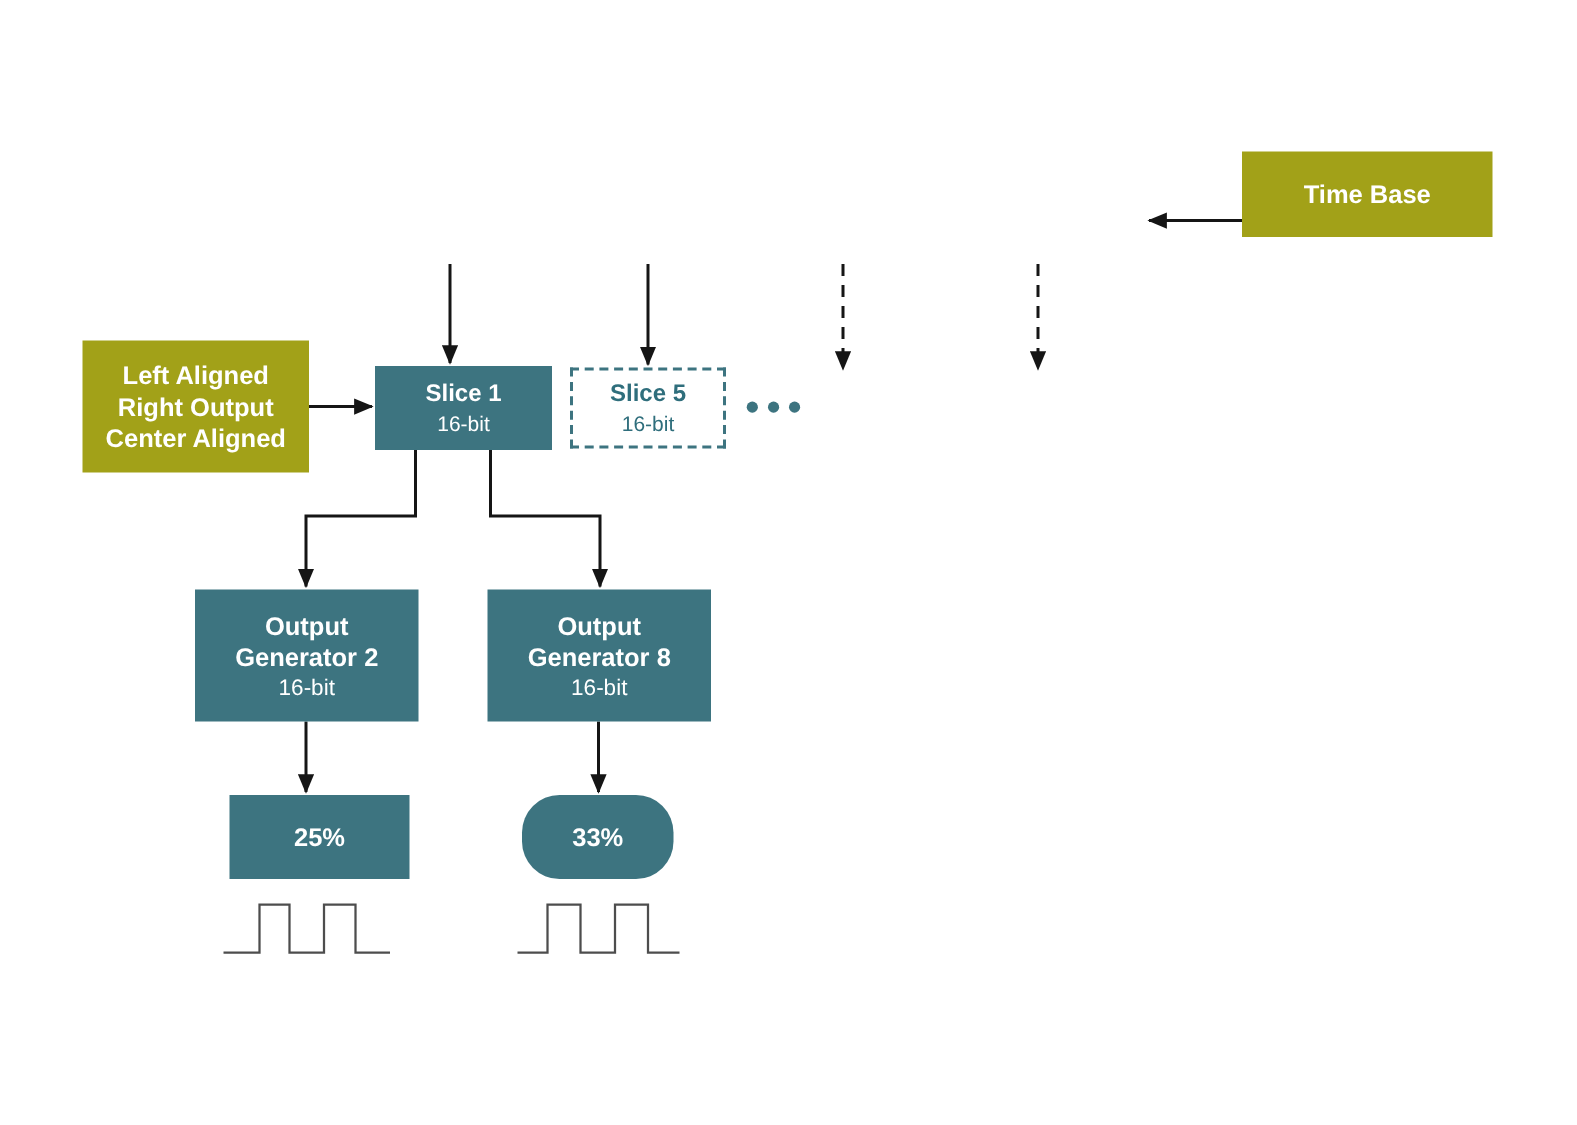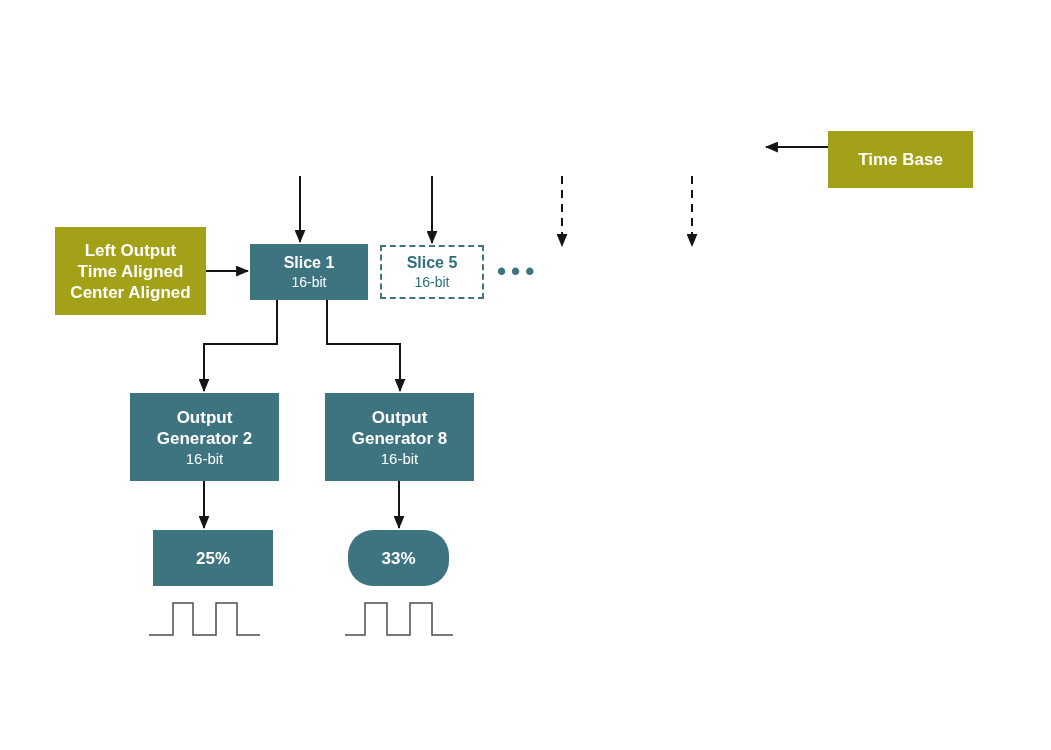--- a/index.html
+++ b/index.html
@@ -14,21 +14,21 @@
   }
   .teal{background:var(--teal);}
   .olive{background:var(--olive);}
   .title{font-weight:bold;font-size:17px;line-height:21px;}
   .title-sm{font-weight:bold;font-size:16px;line-height:20px;}
   .sub{font-weight:normal;font-size:14px;line-height:19px;}
   .sub-md{font-weight:normal;font-size:15px;line-height:19px;}
 
   
   .pwm-bar{left:231px;top:118px;width:532px;height:58px;}
-  .time-base{left:828px;top:131px;width:145px;height:57px;}
+  .time-base{left:828px;top:101px;width:167px;height:57px;}
   .alignment{left:55px;top:227px;width:151px;height:88px;}
   .slice1{left:250px;top:244px;width:118px;height:56px;}
   .slice2{
     left:380px;top:245px;width:104px;height:54px;background:#fff;
     border:2px dashed var(--teal);color:var(--teal_text);
   }
   .og1{left:130px;top:393px;width:149px;height:88px;}
   .og2{left:325px;top:393px;width:149px;height:88px;}
   .duty1{left:153px;top:530px;width:120px;height:56px;}
   .duty2{left:348px;top:530px;width:101px;height:56px;border-radius:25px;}
@@ -69,22 +69,22 @@
     <path class="wave" d="M149,635 H173 V603 H193 V635 H216 V603 H237 V635 H260"></path>
     <path class="wave" d="M345,635 H365 V603 H387 V635 H410 V603 H432 V635 H453"></path>
   </svg>
 
 
   <div class="node olive time-base">
     <span class="title">Time Base</span>
   </div>
 
   <div class="node olive alignment">
-    <span class="title">Left Output</span>
-    <span class="title">Time Aligned</span>
+    <span class="title">Left Aligned</span>
+    <span class="title">Right Output</span>
     <span class="title">Center Aligned</span>
   </div>
 
   <div class="node teal slice1">
     <span class="title-sm">Slice 1</span>
     <span class="sub">16-bit</span>
   </div>
 
   <div class="node slice2">
     <span class="title-sm">Slice 5</span>

